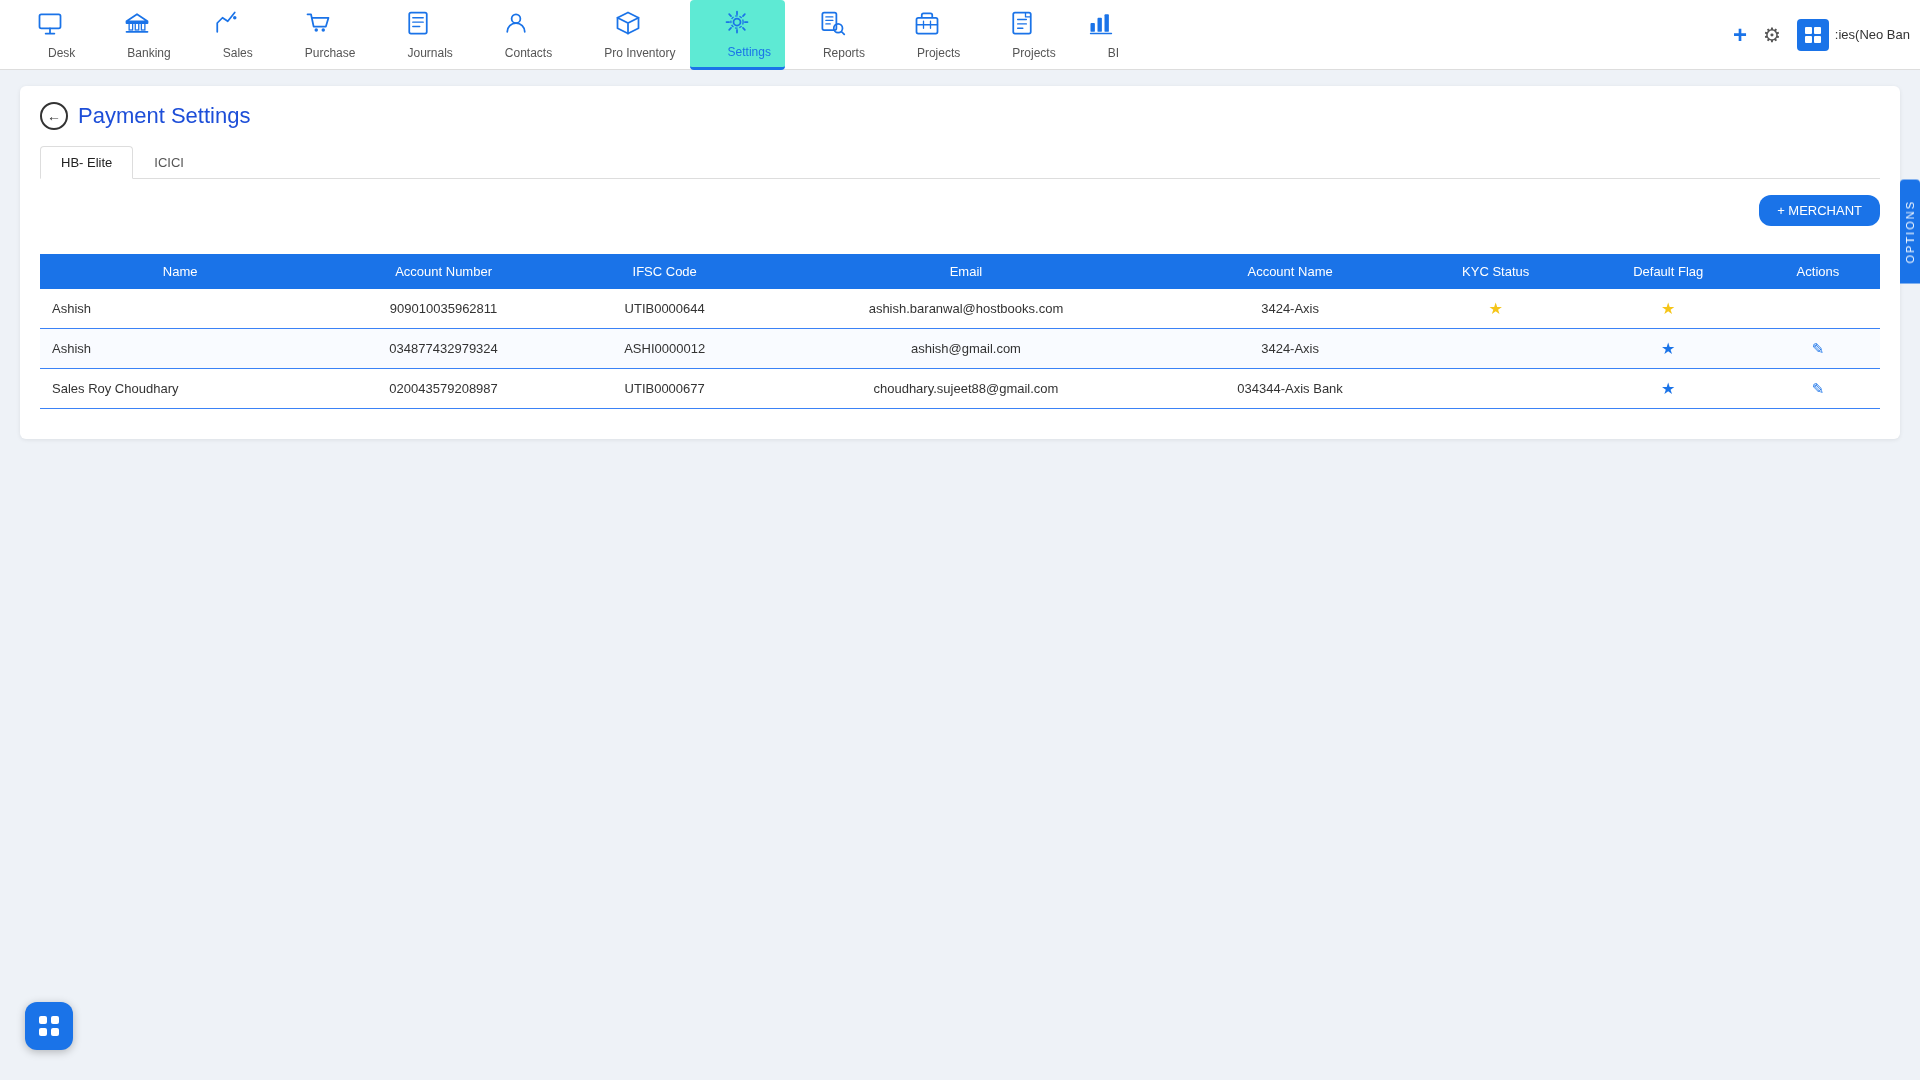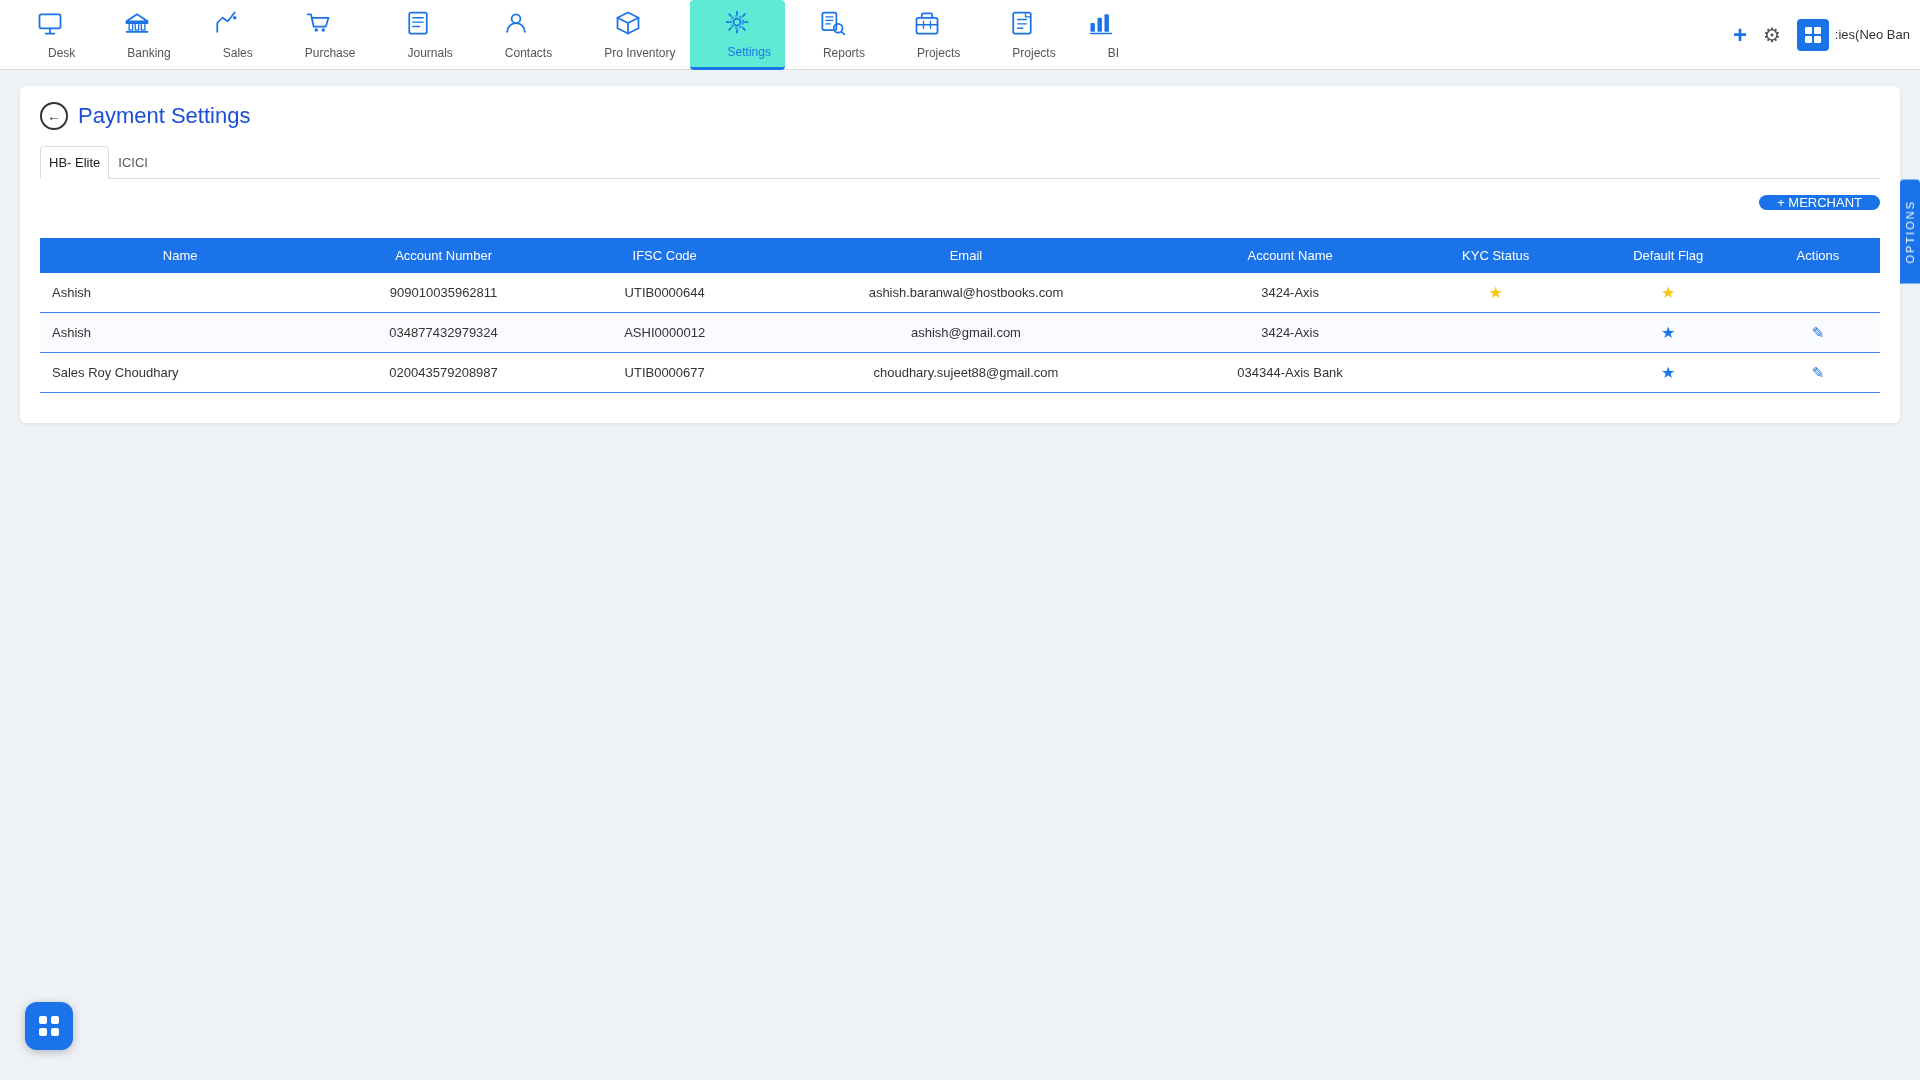--- a/index.html
+++ b/index.html
@@ -134,21 +134,21 @@
     }
 
     
     .tabs {
       display: flex;
       border-bottom: 1px solid #ddd;
       margin-bottom: 16px;
       gap: 0;
     }
     .tab {
-      padding: 8px 8px;
+      padding: 8px 20px;
       cursor: pointer;
       font-size: 13px;
       color: #555;
       border: 1px solid transparent;
       border-bottom: none;
       border-radius: 4px 4px 0 0;
       margin-bottom: -1px;
     }
     .tab.active {
       border-color: #ddd;
@@ -161,21 +161,21 @@
     
     .merchant-row {
       display: flex;
       justify-content: flex-end;
       margin-bottom: 12px;
     }
     .merchant-btn {
       background: #1a73e8;
       color: white;
       border: none;
-      padding: 0 18px;
+      padding: 8px 18px;
       border-radius: 12px;
       font-size: 13px;
       cursor: pointer;
       font-weight: 500;
     }
 
     
     .table-wrapper {
       overflow-x: auto;
       margin-top: 28px;

